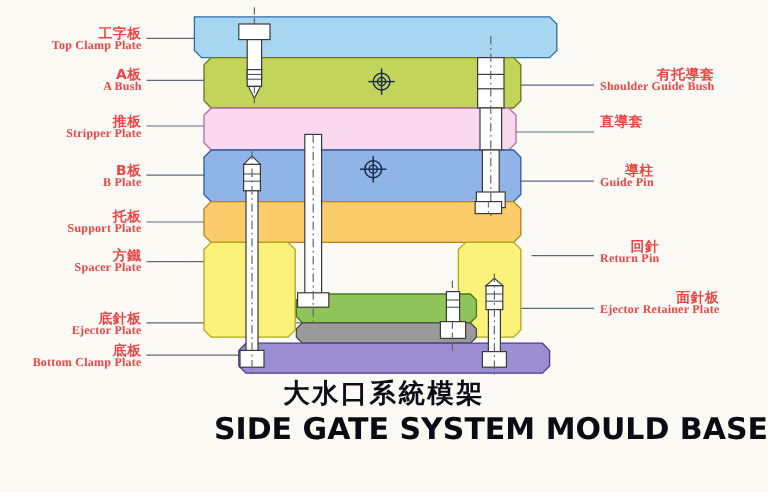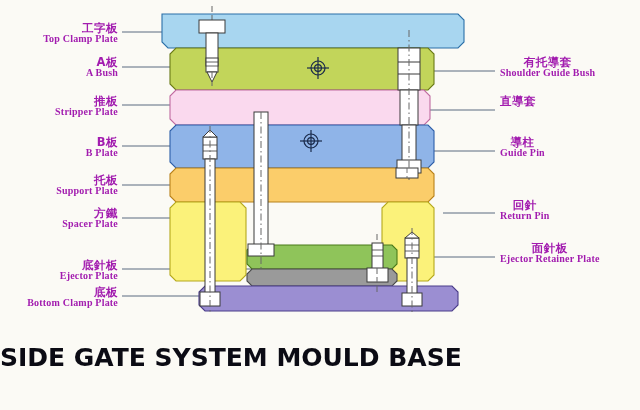--- a/index.html
+++ b/index.html
@@ -8,58 +8,58 @@
     background:#fbfaf5;
     font-family:"Liberation Serif", serif;
     overflow:hidden;
     position:relative;
   }
   #root{position:relative;width:640px;height:410px;}
 
   
   .label{
     position:absolute;
-    color:#a21caf;
+    color:#ef4444;
     line-height:1.08;
     white-space:nowrap;
   }
   .label .cn{
     font-family:"DejaVu Sans", sans-serif;
     font-size:11.5px;
     font-weight:700;
     letter-spacing:.5px;
     display:block;
   }
   .label .en{
     font-family:"Liberation Serif", serif;
     font-size:10px;
     font-weight:700;
     letter-spacing:.2px;
     display:block;
   }
   .label.left{text-align:right;}
-  .label.right{text-align:center;}
+  .label.right{text-align:right;}
 
   
   #title-cn{
     position:absolute;
     left:0;right:0;
     top:313px;
     text-align:center;
     font-family:"DejaVu Sans", sans-serif;
     font-size:22px;
     font-weight:700;
     letter-spacing:2px;
     color:#0d0d18;
   }
   #title-en{
     position:absolute;
     left:0;right:0;
     top:343px;
-    text-align:left;
+    text-align:right;
     font-family:"DejaVu Sans", sans-serif;
     font-size:25px;
     font-weight:700;
     letter-spacing:0px;
     color:#0b0b14;
   }
   svg{position:absolute;left:0;top:0;}
 </style>
 </head>
 <body>
@@ -252,15 +252,16 @@
   <div class="label right" style="left:500px; top:199px;">
     <span class="cn">回針</span>
     <span class="en">Return Pin</span>
   </div>
 
   <div class="label right" style="left:500px; top:242px;">
     <span class="cn">面針板</span>
     <span class="en">Ejector Retainer Plate</span>
   </div>
 
+  <div id="title-cn">大水口系統模架</div>
   <div id="title-en">SIDE GATE SYSTEM MOULD BASE</div>
 
 </div>
 
 </body></html>

